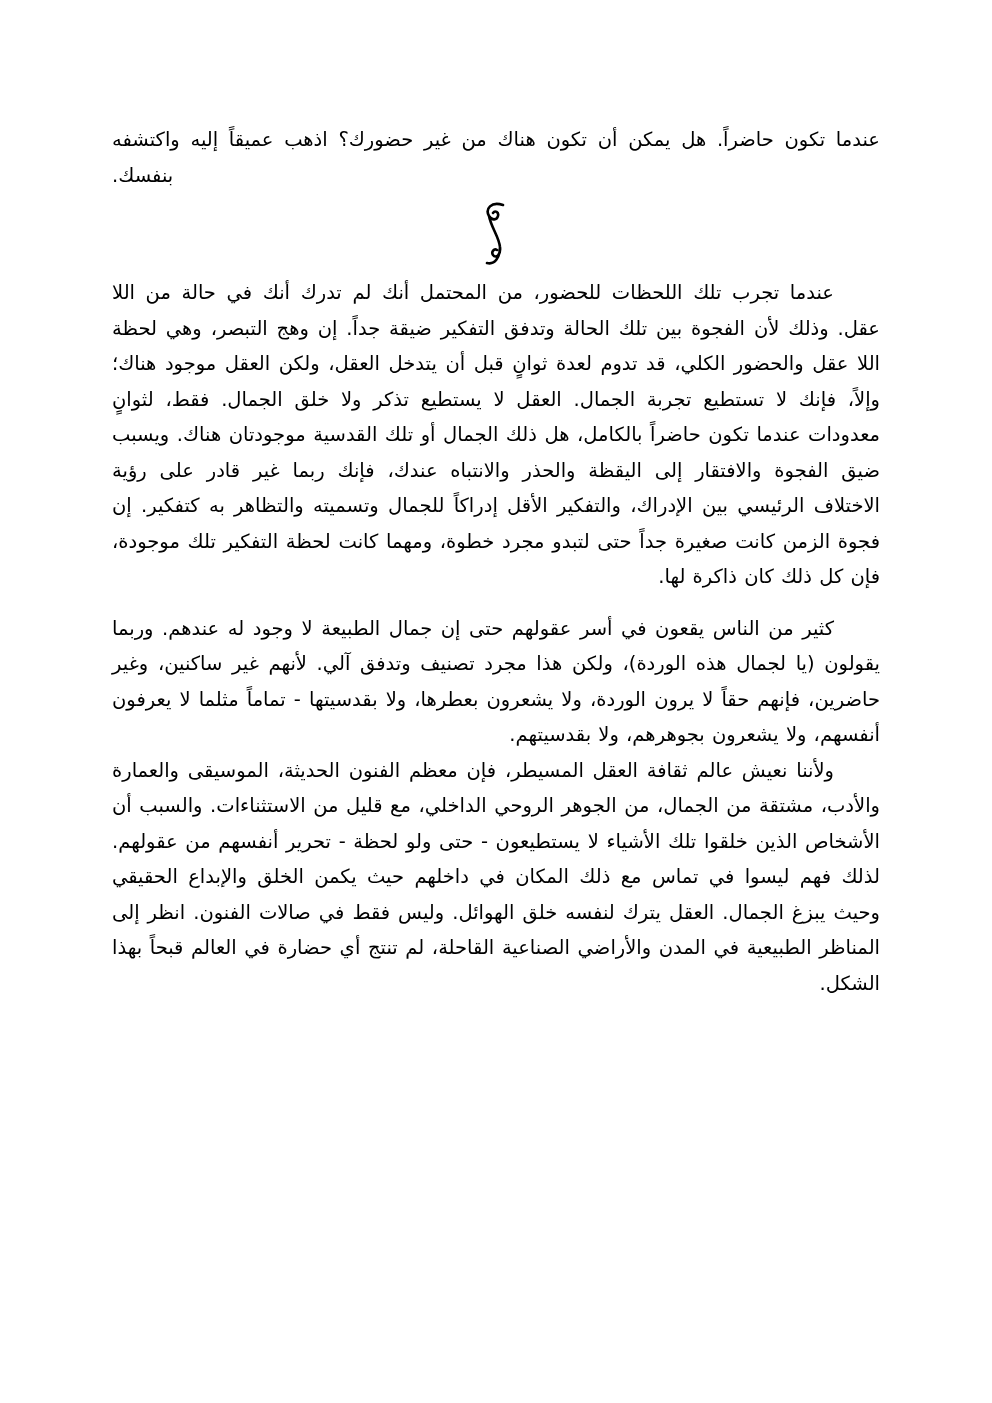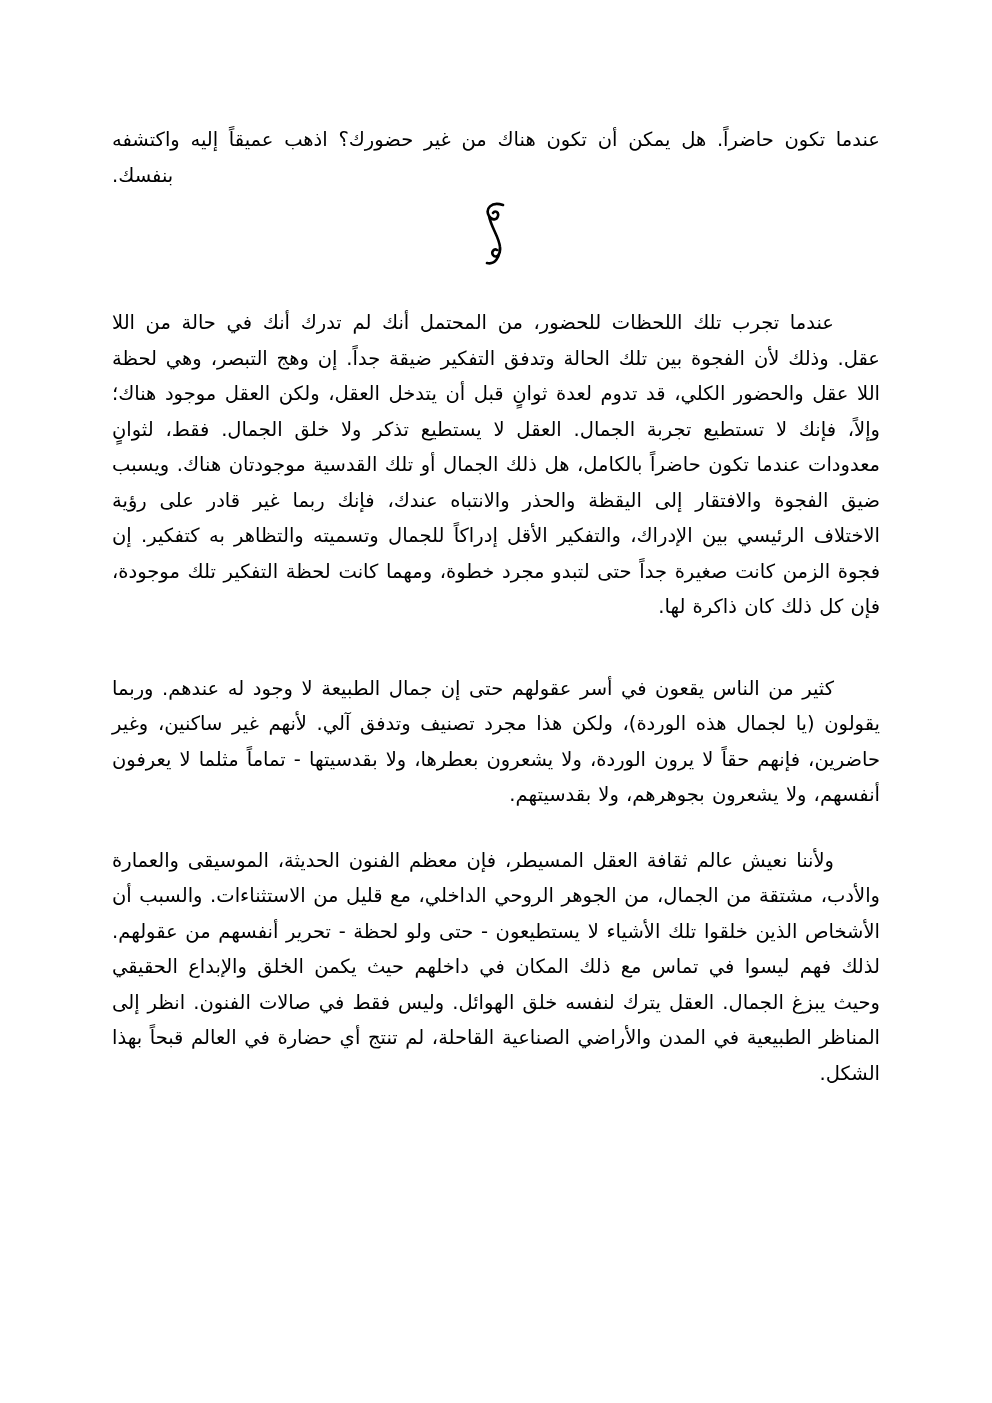--- a/index.html
+++ b/index.html
@@ -49,21 +49,20 @@
     text-align-last: left;
   }
 
   .para.indent {
     text-indent: 46px;
   }
 
   
   .para.ragged-last {
     text-align-last: right;
-    margin-top: 30px;
   }
 
   .para.center-last {
     text-align-last: center;
   }
   .gap-md { height: 16px; }
 
   
   .ornament-row {
     display: flex;

